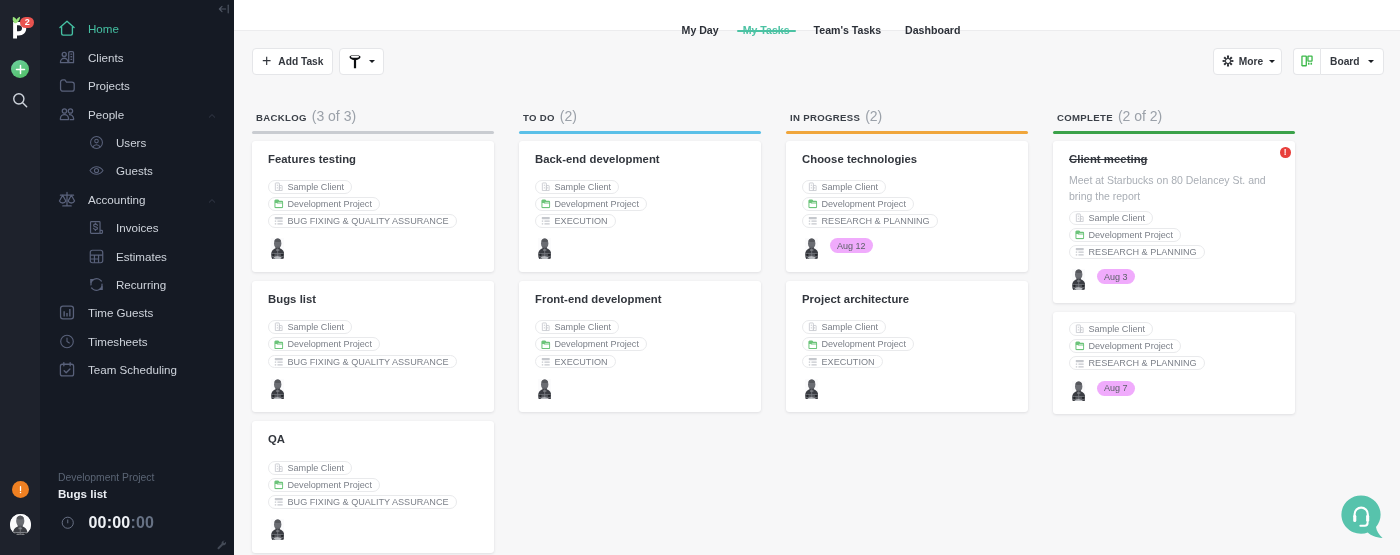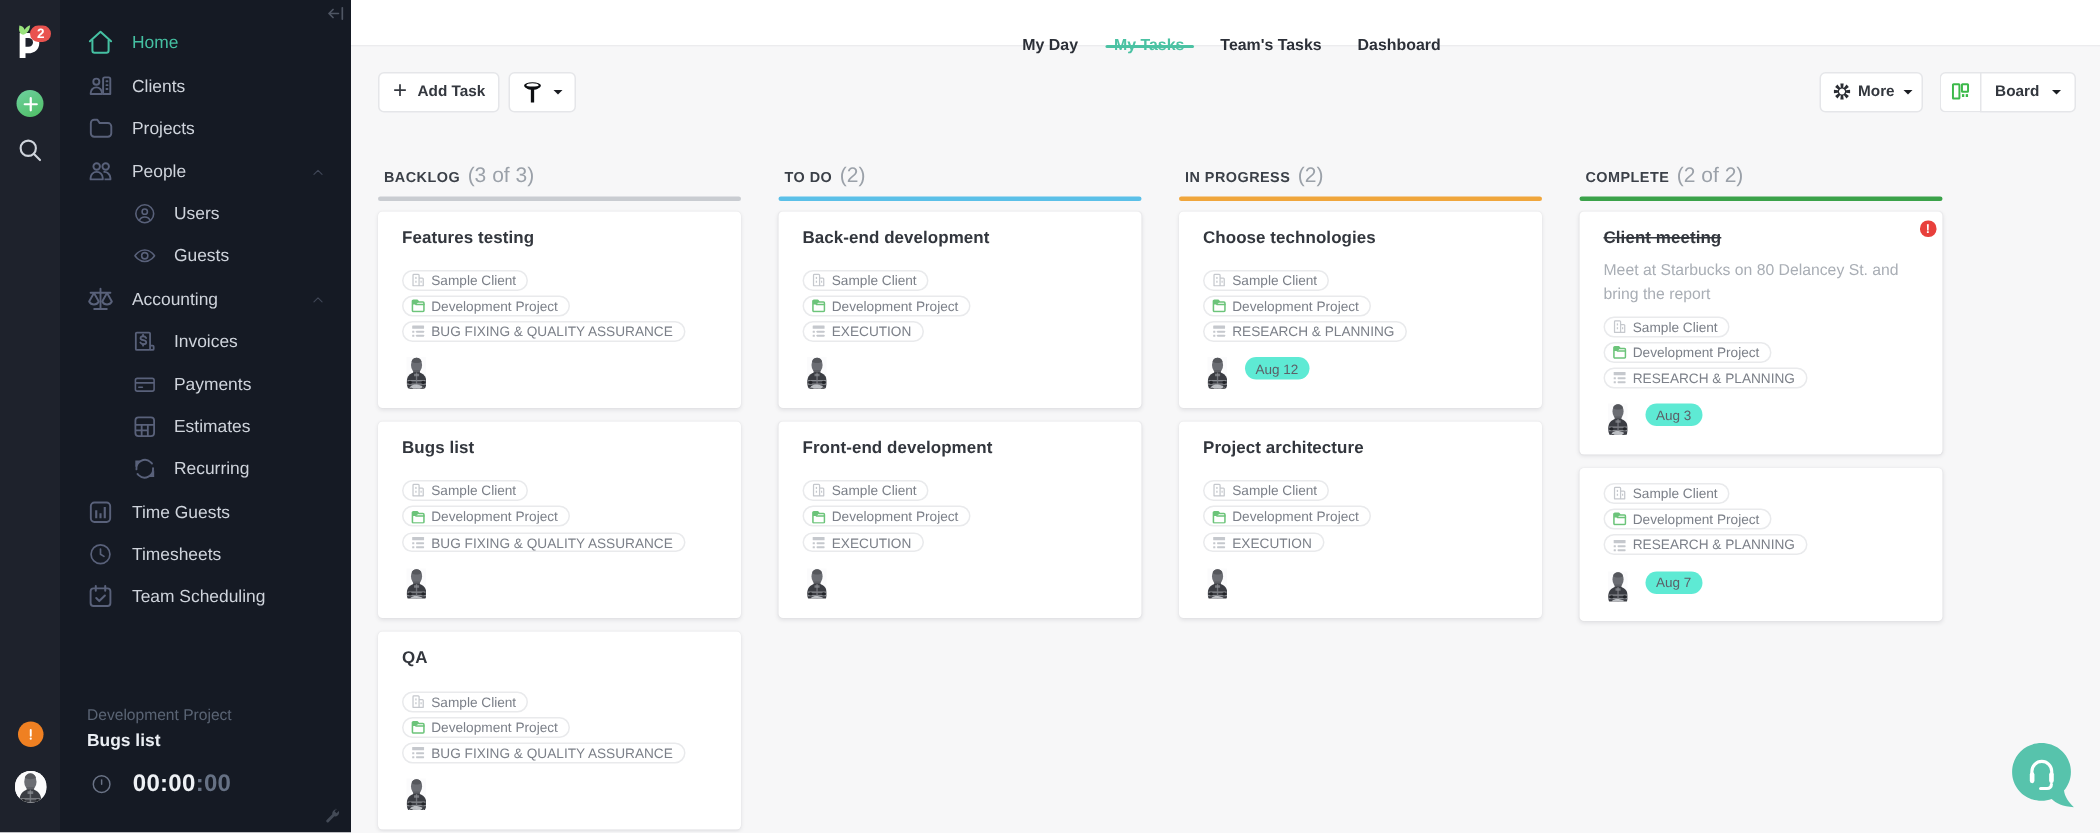--- a/index.html
+++ b/index.html
@@ -69,21 +69,21 @@
   .card-title { font-size:11.3px; font-weight:bold; color:#32363d; margin-bottom:12.6px; line-height:1.48; letter-spacing:.05px;}
   .card-title.done { text-decoration: line-through; color:#32363d; }
   .card-desc { font-size:10.5px; color:#a9aeb5; line-height:16px; margin:-8px 0 7px 0; }
   .chips { display:flex; flex-direction:column; align-items:flex-start; gap:3.4px;justify-content:space-between; }
   .chip { border:1px solid #e9eaec; border-radius:8px; height:13.8px; display:inline-flex; align-items:center;
       padding:0 7px 0 5px; font-size:9.1px; color:#7c8089; white-space:nowrap; }
   .chip svg { margin-right:4px; flex:0 0 auto; }
   .card-foot { display:flex; align-items:center; margin-top:8.5px; gap:9px; height:19px;}
   .avatar { width:19px; height:19px; border-radius:50%; flex:0 0 19px; position:relative; }
   .avatar svg { position:absolute; left:2.8px; top:2px; }
-  .date { background:#5eead4; border-radius:8px; height:15px; display:flex; align-items:center; padding:0 7px; font-size:9px; color:#5c6169; }
+  .date { background:#f0abfc; border-radius:8px; height:15px; display:flex; align-items:center; padding:0 7px; font-size:9px; color:#5c6169; }
   .alert-dot { position:absolute; right:4.5px; top:6.5px; width:10.5px; height:10.5px; border-radius:50%; background:#e8403c; color:#fff; font-size:8.4px; font-weight:bold; display:flex; align-items:center; justify-content:center; line-height:1;}
 
   .fab { position:absolute; left:1106.9px; top:495.2px; width:42px; height:43.5px; }
 </style>
 </head>
 <body>
 
 <svg width="0" height="0" style="position:absolute" aria-hidden="true">
     <defs>
   <symbol id="i-home" viewBox="0 0 24 24">
@@ -310,28 +310,20 @@
           <span class="ic">
             <svg width="17" height="17" viewBox="0 0 24 24" style="color:#59617a;">
               <use href="#i-invoice"></use>
             </svg>
           </span>
           <span>Invoices</span>
         </div>
         <div class="nav-item sub">
           <span class="ic">
             <svg width="17" height="17" viewBox="0 0 24 24" style="color:#59617a;">
-              <use href="#i-card"></use>
-            </svg>
-          </span>
-          <span>Payments</span>
-        </div>
-        <div class="nav-item sub">
-          <span class="ic">
-            <svg width="17" height="17" viewBox="0 0 24 24" style="color:#59617a;">
               <use href="#i-table"></use>
             </svg>
           </span>
           <span>Estimates</span>
         </div>
         <div class="nav-item sub">
           <span class="ic">
             <svg width="17" height="17" viewBox="0 0 24 24" style="color:#59617a;">
               <use href="#i-refresh"></use>
             </svg>

